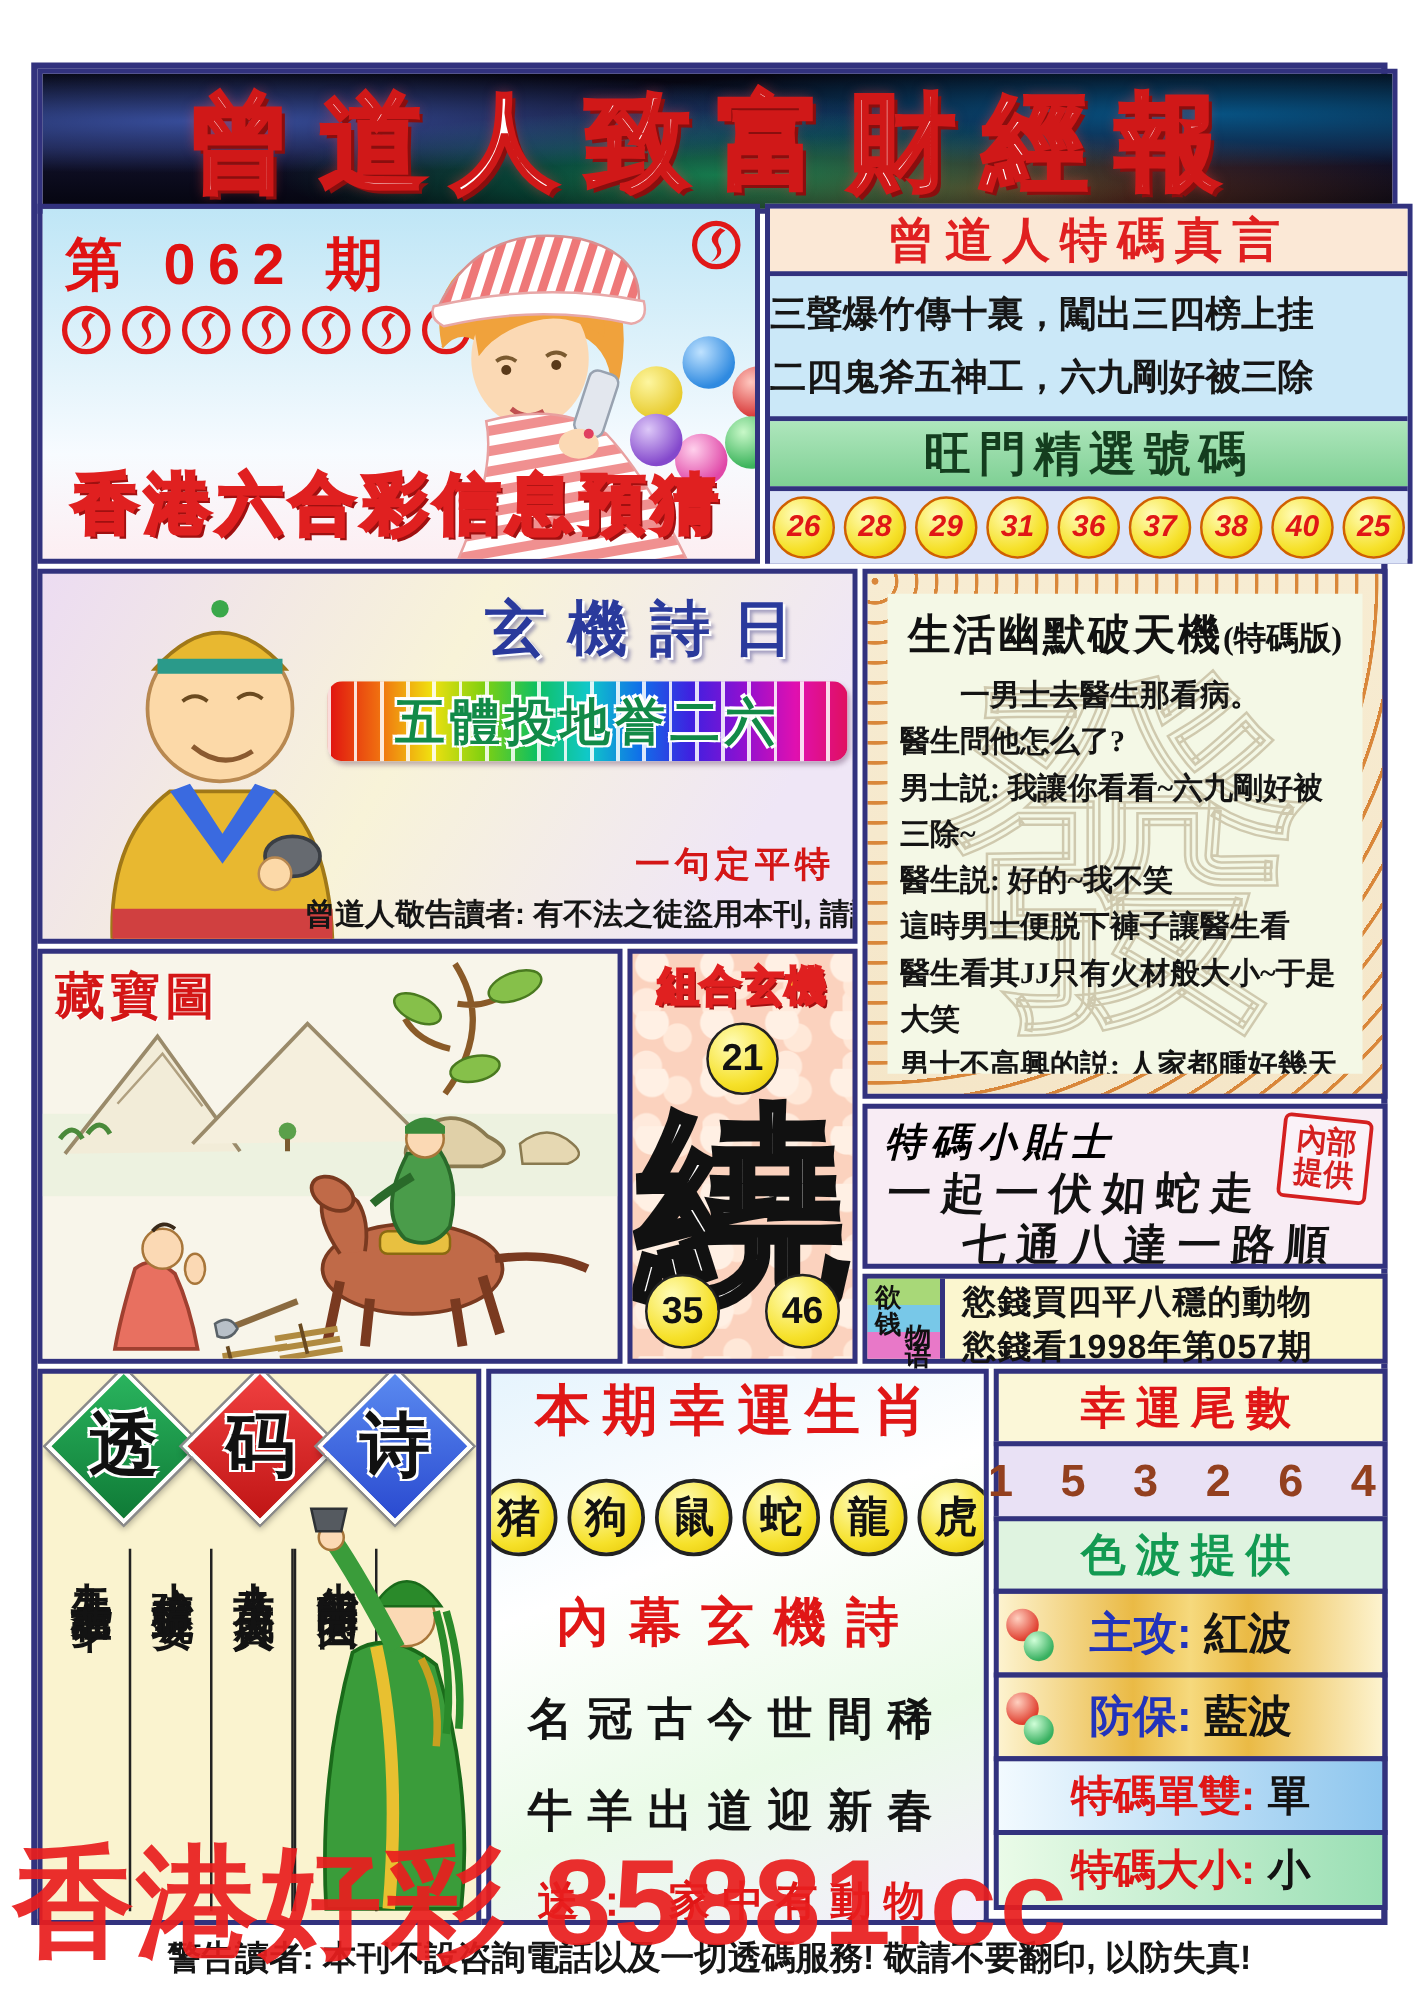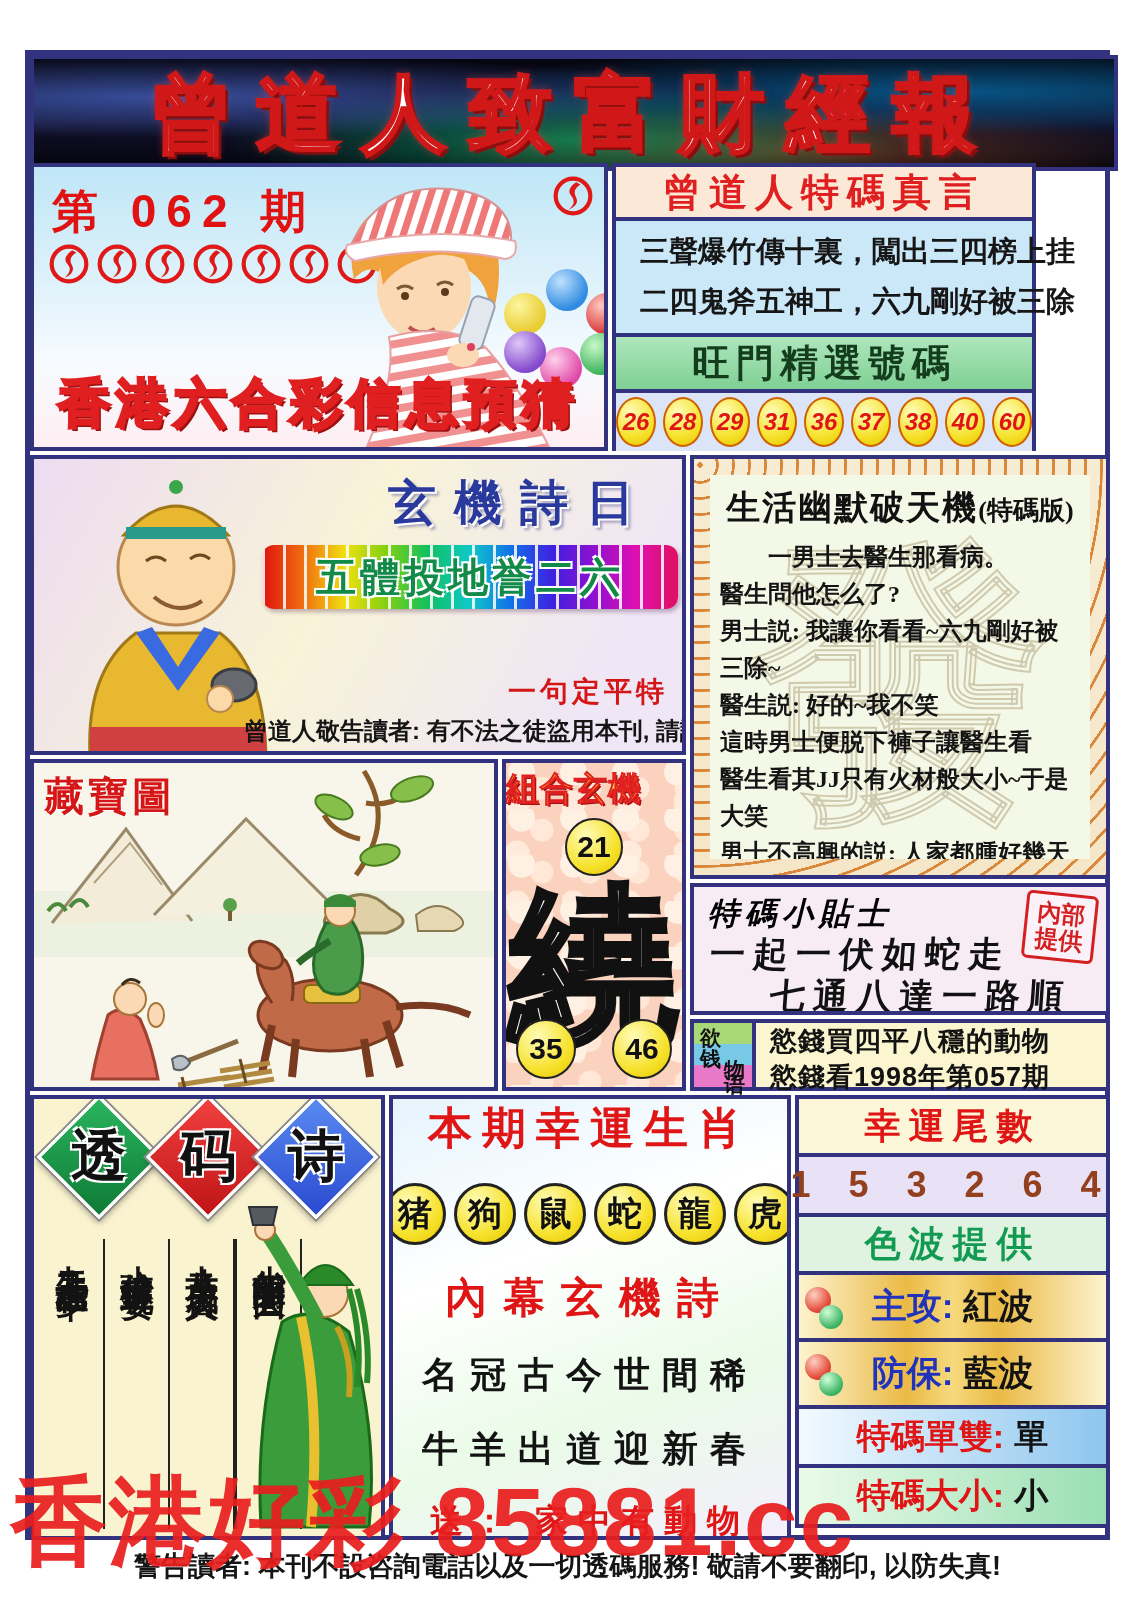--- a/index.html
+++ b/index.html
@@ -29,24 +29,24 @@
   .issue-no{position:absolute;left:18px;top:14px;font-size:46px;font-weight:900;color:#e01212;letter-spacing:10px;}
   .flame-row{position:absolute;left:14px;top:76px;display:flex;gap:6px;}
   .flame{width:42px;height:42px;}
   .corner-flame{position:absolute;right:10px;top:8px;}
   .slogan{position:absolute;left:0;bottom:8px;width:100%;text-align:center;font-size:52px;font-weight:900;
     color:#ffdf2e;-webkit-text-stroke:3px #e02020;letter-spacing:6px;text-shadow:3px 3px 0 #a01010;}
   .balls-cluster{position:absolute;left:468px;top:100px;width:120px;height:120px;}
   .cball{position:absolute;width:42px;height:42px;border-radius:50%;}
 
   
-  .truth{left:612px;top:163px;width:424px;height:288px;background:#dce4f8;}
+  .truth{left:612px;top:163px;width:518px;height:288px;background:#dce4f8;}
   .truth-title{height:50px;background:#fbe8d6;border-bottom:4px solid #32327e;display:flex;align-items:center;justify-content:center;
     font-size:38px;font-weight:900;color:#e02020;letter-spacing:8px;}
-  .truth-lines{height:112px;background:#cbe8f8;border-bottom:4px solid #32327e;display:flex;flex-direction:column;justify-content:space-evenly;padding:0 24px;}
+  .truth-lines{height:112px;background:#cbe8f8;border-bottom:4px solid #32327e;display:flex;flex-direction:column;justify-content:space-evenly;padding:0 0;}
   .truth-line{font-size:29px;font-weight:900;color:#161616;letter-spacing:0px;white-space:nowrap;}
   .picks-banner{height:52px;background:linear-gradient(180deg,#aee6bc,#7fd094);border-bottom:4px solid #32327e;
     display:flex;align-items:center;justify-content:center;font-size:38px;font-weight:900;color:#143d1e;letter-spacing:6px;}
   .pick-row{height:58px;display:flex;align-items:center;justify-content:center;gap:7px;background:#dce4f8;}
   .ball{border-radius:50%;background:radial-gradient(circle at 35% 28%,#fffcb8,#f6e12a 62%,#e5c400);
     display:flex;align-items:center;justify-content:center;font-weight:900;}
   .pick-ball{width:46px;height:46px;border:2px solid #d06000;color:#e01616;font-size:24px;font-style:italic;}
 
   
   .mystic{left:30px;top:455px;width:656px;height:300px;
@@ -83,21 +83,21 @@
   .treasure-title{position:absolute;left:10px;top:6px;font-size:40px;font-weight:900;color:#d41616;letter-spacing:4px;
     font-family:"Liberation Serif","DejaVu Serif",serif;text-shadow:1px 1px 0 #fff;}
 
   
   .combo{left:502px;top:759px;width:184px;height:332px;
     background:
       radial-gradient(circle at 30% 20%, #fff0e4 0 13px, transparent 14px),
       radial-gradient(circle at 75% 60%, #ffe8d8 0 11px, transparent 12px),
       radial-gradient(circle at 20% 80%, #ffeadc 0 12px, transparent 13px),
       #fbd2be;background-size:52px 46px,48px 42px,56px 50px,auto;overflow:hidden;}
-  .combo-title{margin-top:4px;font-size:33px;font-weight:400;color:#ffd92a;letter-spacing:1px;white-space:nowrap;
+  .combo-title{margin-top:4px;text-align:center;font-size:33px;font-weight:700;color:#ffd92a;letter-spacing:1px;white-space:nowrap;
     -webkit-text-stroke:2px #e02020;text-shadow:2px 2px 0 #a01010;}
   .combo-top{margin:6px auto 0 auto;width:54px;height:54px;border:2px solid #222;color:#111;font-size:30px;}
   .combo-char{text-align:center;font-size:168px;line-height:180px;font-weight:900;color:#ffffff;
     -webkit-text-stroke:5px #111;font-family:"Liberation Serif","DejaVu Serif",serif;}
   .combo-bottom{position:absolute;bottom:8px;left:0;width:100%;display:flex;justify-content:space-between;padding:0 10px;box-sizing:border-box;}
   .combo-ball{width:56px;height:56px;border:2px solid #222;color:#111;font-size:30px;}
 
   
   .tips{left:690px;top:883px;width:420px;height:132px;background:#f8ecf4;overflow:hidden;}
   .tips-title{position:absolute;left:14px;top:6px;font-size:31px;font-weight:900;color:#000000;letter-spacing:6px;font-style:italic;}
@@ -264,21 +264,21 @@
     <div class="picks-banner">旺門精選號碼</div>
     <div class="pick-row">
       <div class="ball pick-ball">26</div>
       <div class="ball pick-ball">28</div>
       <div class="ball pick-ball">29</div>
       <div class="ball pick-ball">31</div>
       <div class="ball pick-ball">36</div>
       <div class="ball pick-ball">37</div>
       <div class="ball pick-ball">38</div>
       <div class="ball pick-ball">40</div>
-      <div class="ball pick-ball">60</div>
+      <div class="ball pick-ball">25</div>
     </div>
   </div>
 
   <div class="panel mystic">
     <svg class="abs" style="left:4px;top:16px;" width="250" height="280" viewBox="0 0 250 280">
       <path d="M52 280 Q48 195 98 158 L182 158 Q226 192 228 280 Z" fill="#e8b830" stroke="#a07818" stroke-width="3"></path>
       <path d="M98 158 L140 216 L182 158 L166 152 L140 192 L114 152 Z" fill="#3a6ae0"></path>
       <rect x="52" y="252" width="176" height="28" fill="#d04040"></rect>
       <circle cx="138" cy="92" r="58" fill="#fcd9a8" stroke="#b88850" stroke-width="3"></circle>
       <path d="M86 60 Q138 2 190 60 L86 60 Z" fill="#e8b830" stroke="#a07818" stroke-width="3"></path>

